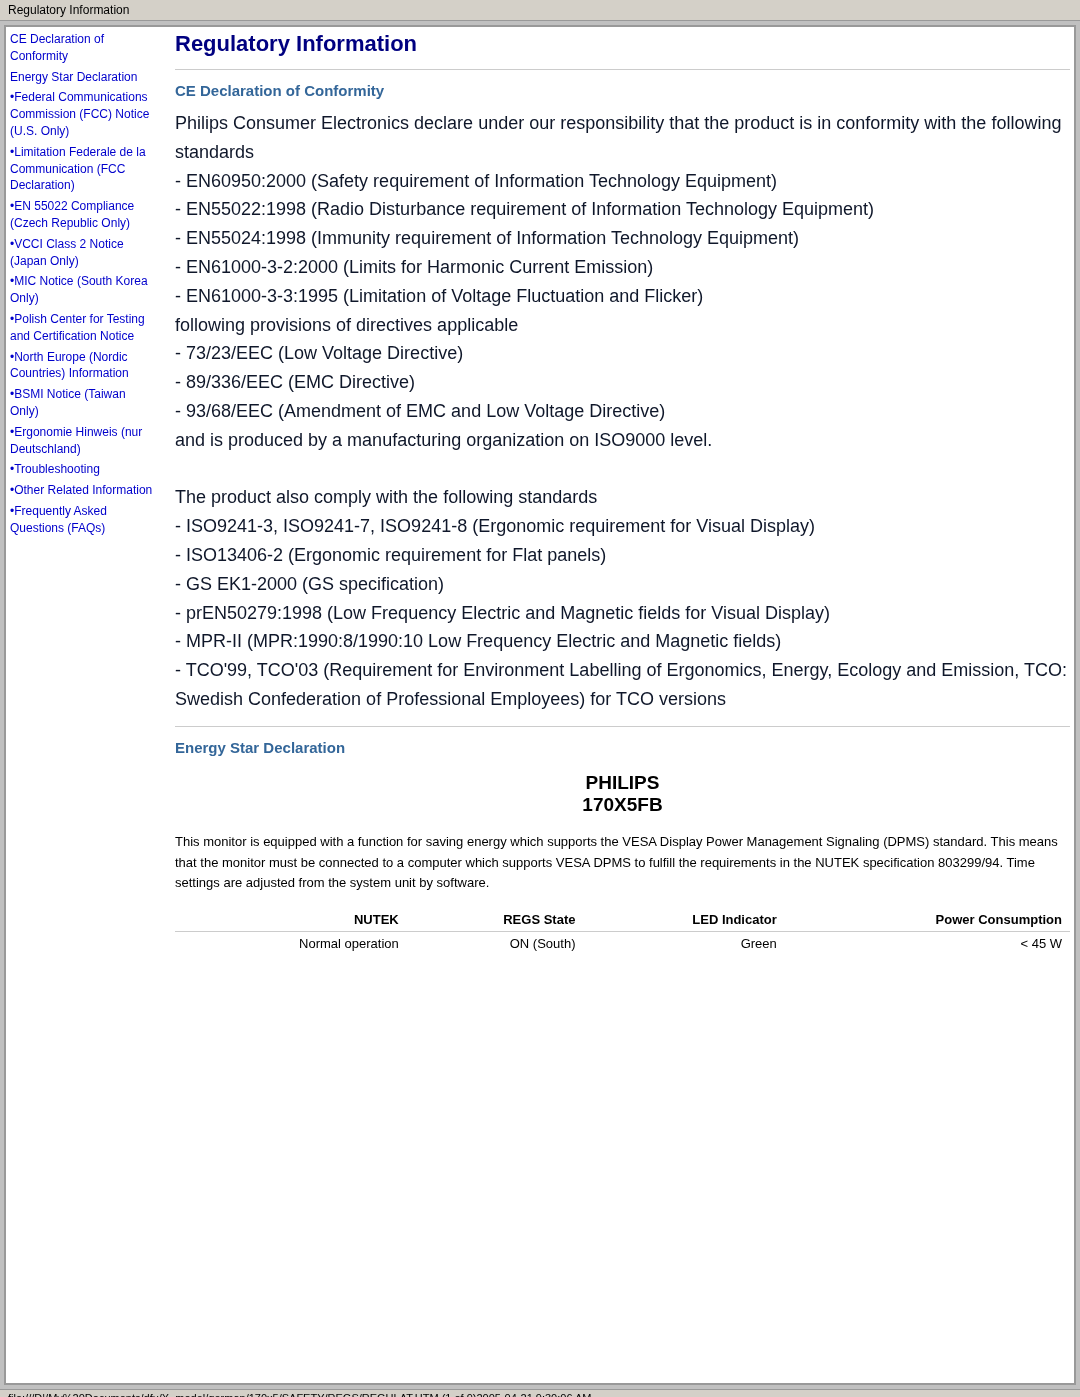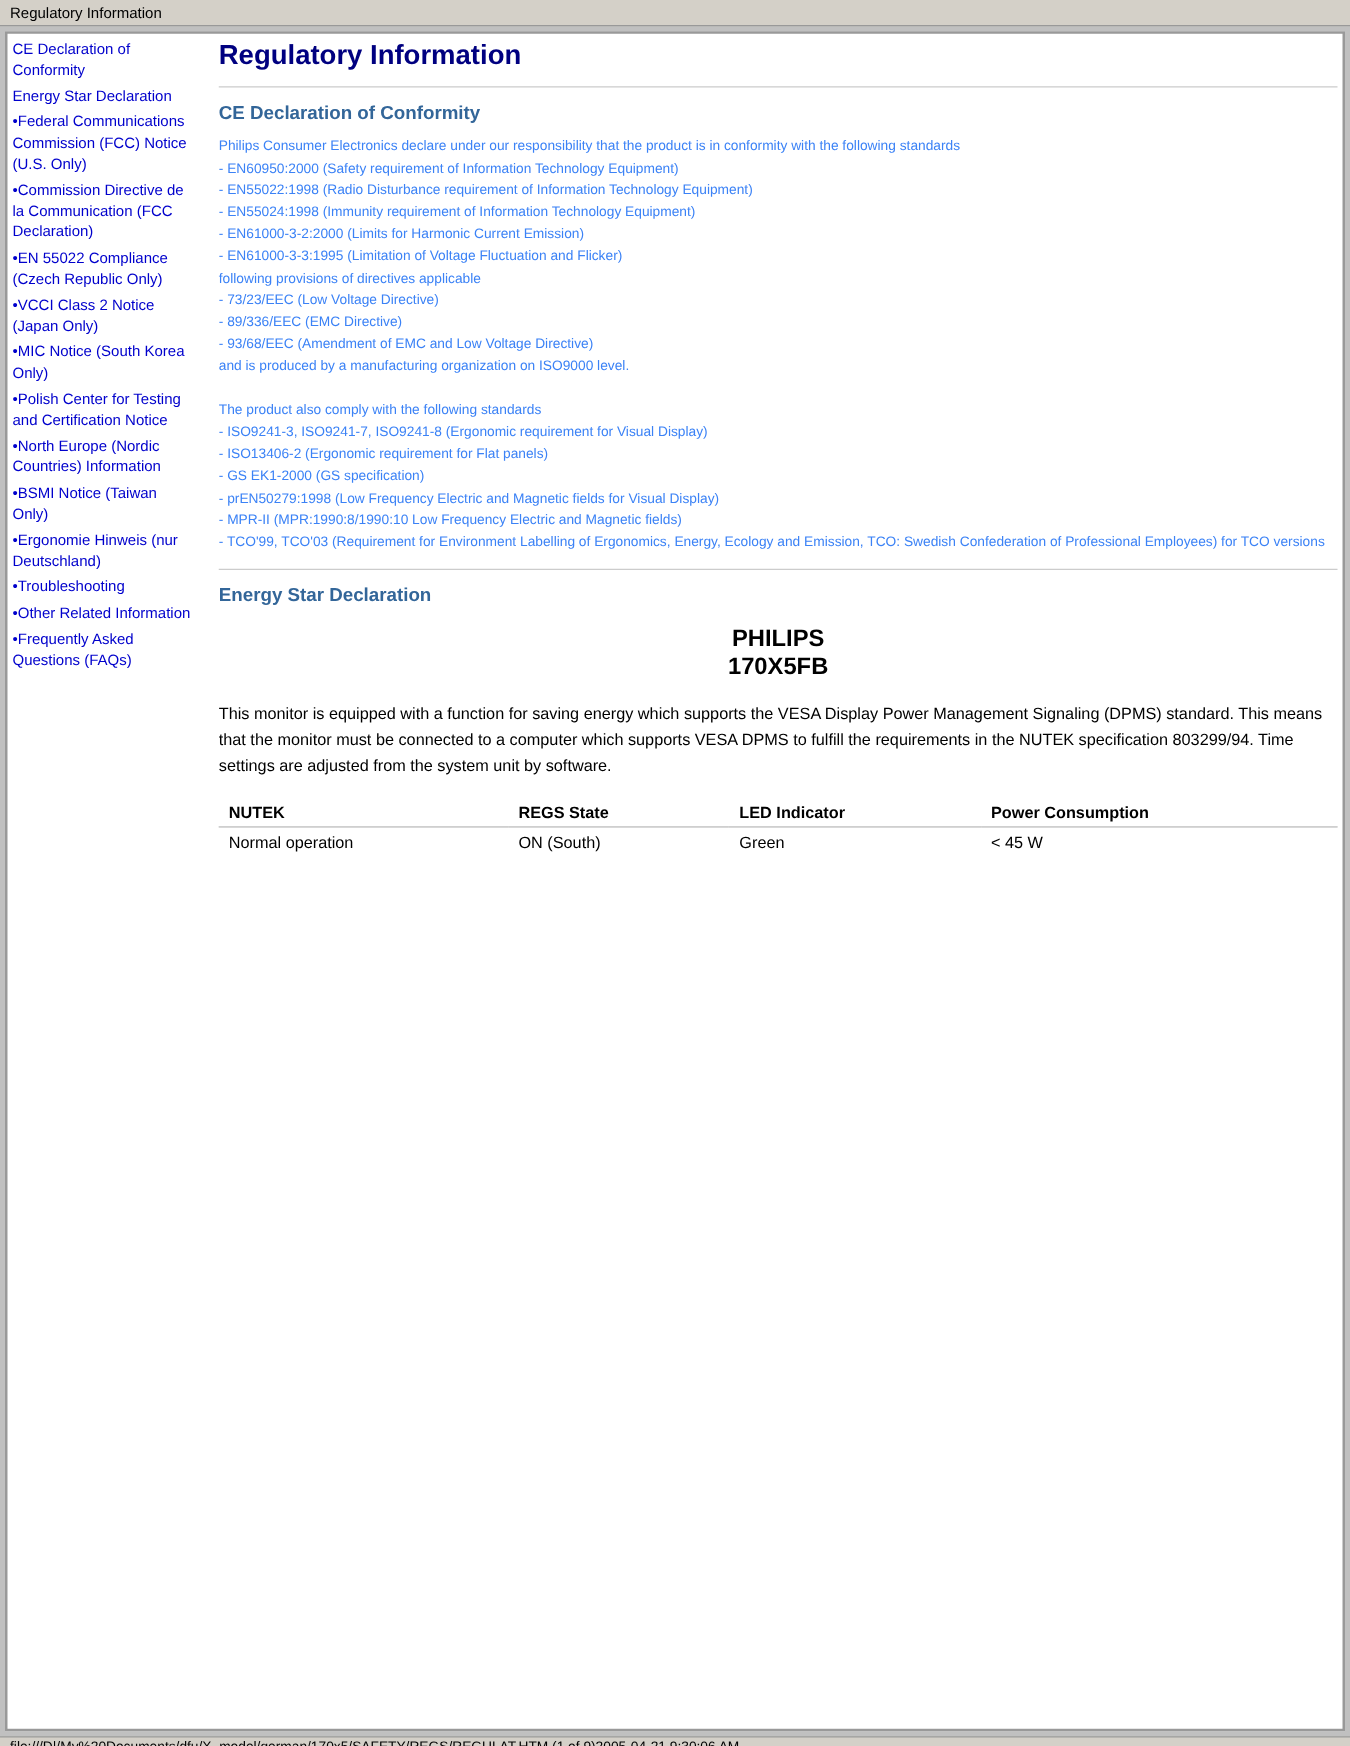--- a/index.html
+++ b/index.html
@@ -58,23 +58,23 @@
       margin: 12px 0;
     }
     h2.section-title {
       font-size: 15px;
       font-weight: bold;
       color: #336699;
       margin-bottom: 10px;
       margin-top: 8px;
     }
     .section-body {
-      font-size: 11px;
+      font-size: 18px;
       line-height: 1.6;
-      color: #3b82f6;
+      color: #0f172a;
       margin-bottom: 10px;
     }
     .return-link {
       text-align: center;
       margin: 20px 0;
       font-size: 13px;
       font-weight: bold;
     }
     .return-link a {
       color: #cc6600;
@@ -93,21 +93,21 @@
       line-height: 1.6;
     }
     .power-table {
       width: 100%;
       border-collapse: collapse;
       margin-top: 14px;
       font-size: 13px;
     }
     .power-table th, .power-table td {
       padding: 4px 8px;
-      text-align: left;
+      text-align: right;
       border: none;
     }
     .power-table tr:first-child th {
       border-bottom: 1px solid #ccc;
     }
     .status-bar {
       background: #d4d0c8;
       border-top: 1px solid #999;
       padding: 2px 8px;
       font-size: 11px;
@@ -124,21 +124,21 @@
 
 <div class="browser-window">
   <div class="content-wrapper">
 
     <div class="sidebar">
 
       <div id="sidebar-links">
           <a href="#ce-declaration">CE Declaration of Conformity</a>
           <a href="#energy-star">Energy Star Declaration</a>
           <a href="#fcc-notice">•Federal Communications Commission (FCC) Notice (U.S. Only)</a>
-          <a href="#commission-federale">•Commission Directive de la Communication (FCC Declaration)</a>
+          <a href="#commission-federale">•Limitation Federale de la Communication (FCC Declaration)</a>
           <a href="#en55022">•EN 55022 Compliance (Czech Republic Only)</a>
           <a href="#vcci">•VCCI Class 2 Notice (Japan Only)</a>
           <a href="#mic-notice">•MIC Notice (South Korea Only)</a>
           <a href="#polish-center">•Polish Center for Testing and Certification Notice</a>
           <a href="#north-europe">•North Europe (Nordic Countries) Information</a>
           <a href="#bsmi">•BSMI Notice (Taiwan Only)</a>
           <a href="#ergonomie">•Ergonomie Hinweis (nur Deutschland)</a>
           <a href="#troubleshooting">•Troubleshooting</a>
           <a href="#other-related">•Other Related Information</a>
           <a href="#faq">•Frequently Asked Questions (FAQs)</a>

